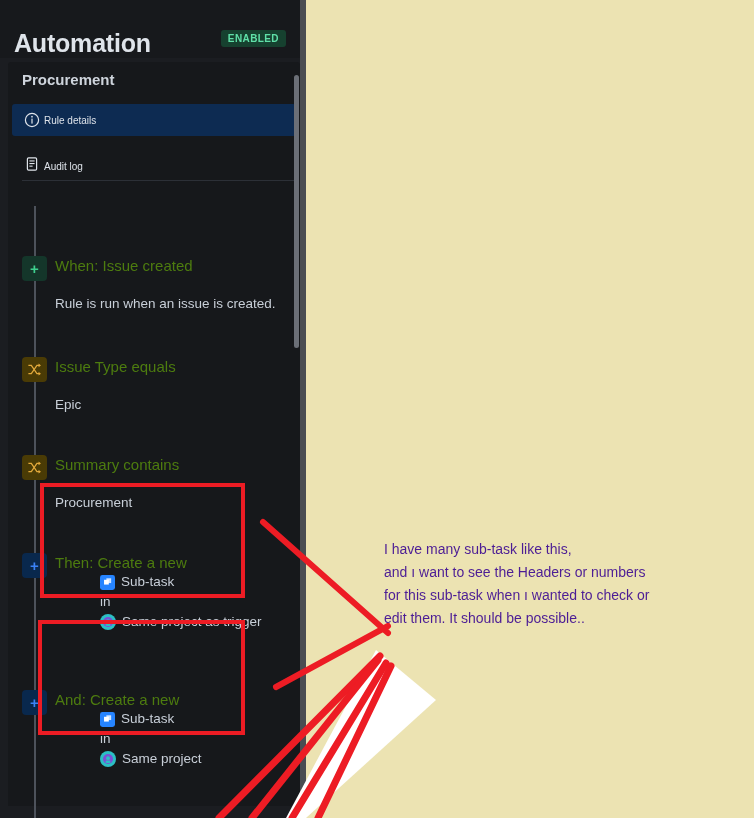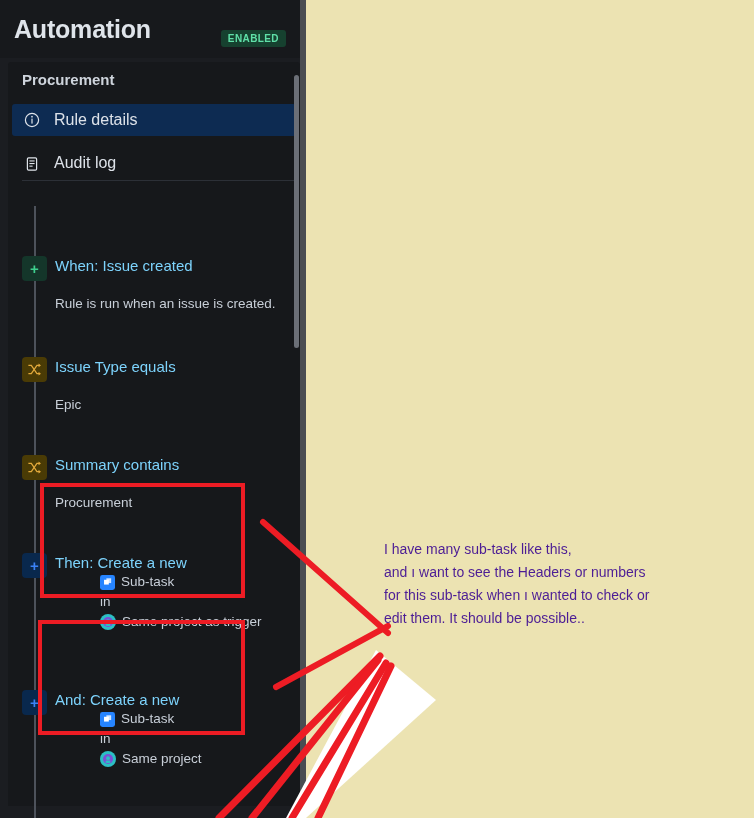--- a/index.html
+++ b/index.html
@@ -20,21 +20,21 @@
   }
   .panel-edge{
     position:absolute;left:300px;top:0;width:6px;height:818px;
     background:#4a4d52;
   }
 
   
   .rule-header{
     position:absolute;left:0;top:0;width:300px;height:58px;
     background:#17191c;
-    display:flex;align-items:center;
+    display:flex;align-items:flex-end;
   }
   .rule-title{
     margin-left:14px;
     color:#dfe4ea;
     font-size:25px;
     font-weight:700;
     letter-spacing:-0.2px;
     white-space:nowrap;
   }
   .badge-enabled{
@@ -65,21 +65,21 @@
     border-radius:3px;
     box-sizing:border-box;
   }
   .nav-item.active{background:#0d2b52;top:42px;}
   .nav-item.plain{top:78px;align-items:flex-end;}
   .nav-ico{
     width:16px;height:16px;margin-left:12px;
     display:flex;align-items:center;justify-content:center;
     color:#dfe4ea;flex:0 0 auto;
   }
-  .nav-label{margin-left:14px;color:#dde2e9;font-size:16px;}
+  .nav-label{margin-left:4px;color:#dde2e9;font-size:10px;}
 
   .nav-sep{
     position:absolute;left:14px;top:118px;width:272px;height:1px;
     background:#2c3037;
   }
 
   
   .tree{
     position:absolute;left:0;top:122px;width:292px;bottom:0;
   }
@@ -93,21 +93,21 @@
     border-radius:4px;
     display:flex;align-items:center;justify-content:center;
     font-size:15px;font-weight:700;line-height:1;
     box-sizing:border-box;
   }
   .ico-trigger{background:#14362a;color:#3ecf8e;}
   .ico-cond{background:#4a3b05;color:#e2a93b;}
   .ico-action{background:#09284d;color:#3b82f6;}
 
   .node-body{position:absolute;left:47px;right:4px;top:0;}
-  .node-title{color:#7dd3fc;font-size:15px;line-height:19px;}
+  .node-title{color:#4d7c0f;font-size:15px;line-height:19px;}
   .node-sub{color:#c8cfd8;font-size:13.5px;line-height:19px;margin-top:19px;}
   .node-line{color:#c8cfd8;font-size:13.5px;line-height:20px;display:flex;align-items:center;padding-left:45px;}
 
   .mini-ico{
     width:15px;height:15px;margin-right:6px;flex:0 0 auto;
     border-radius:3px;display:block;
   }
   .mini-avatar{
     width:16px;height:16px;margin-right:6px;flex:0 0 auto;
     border-radius:50%;display:block;

